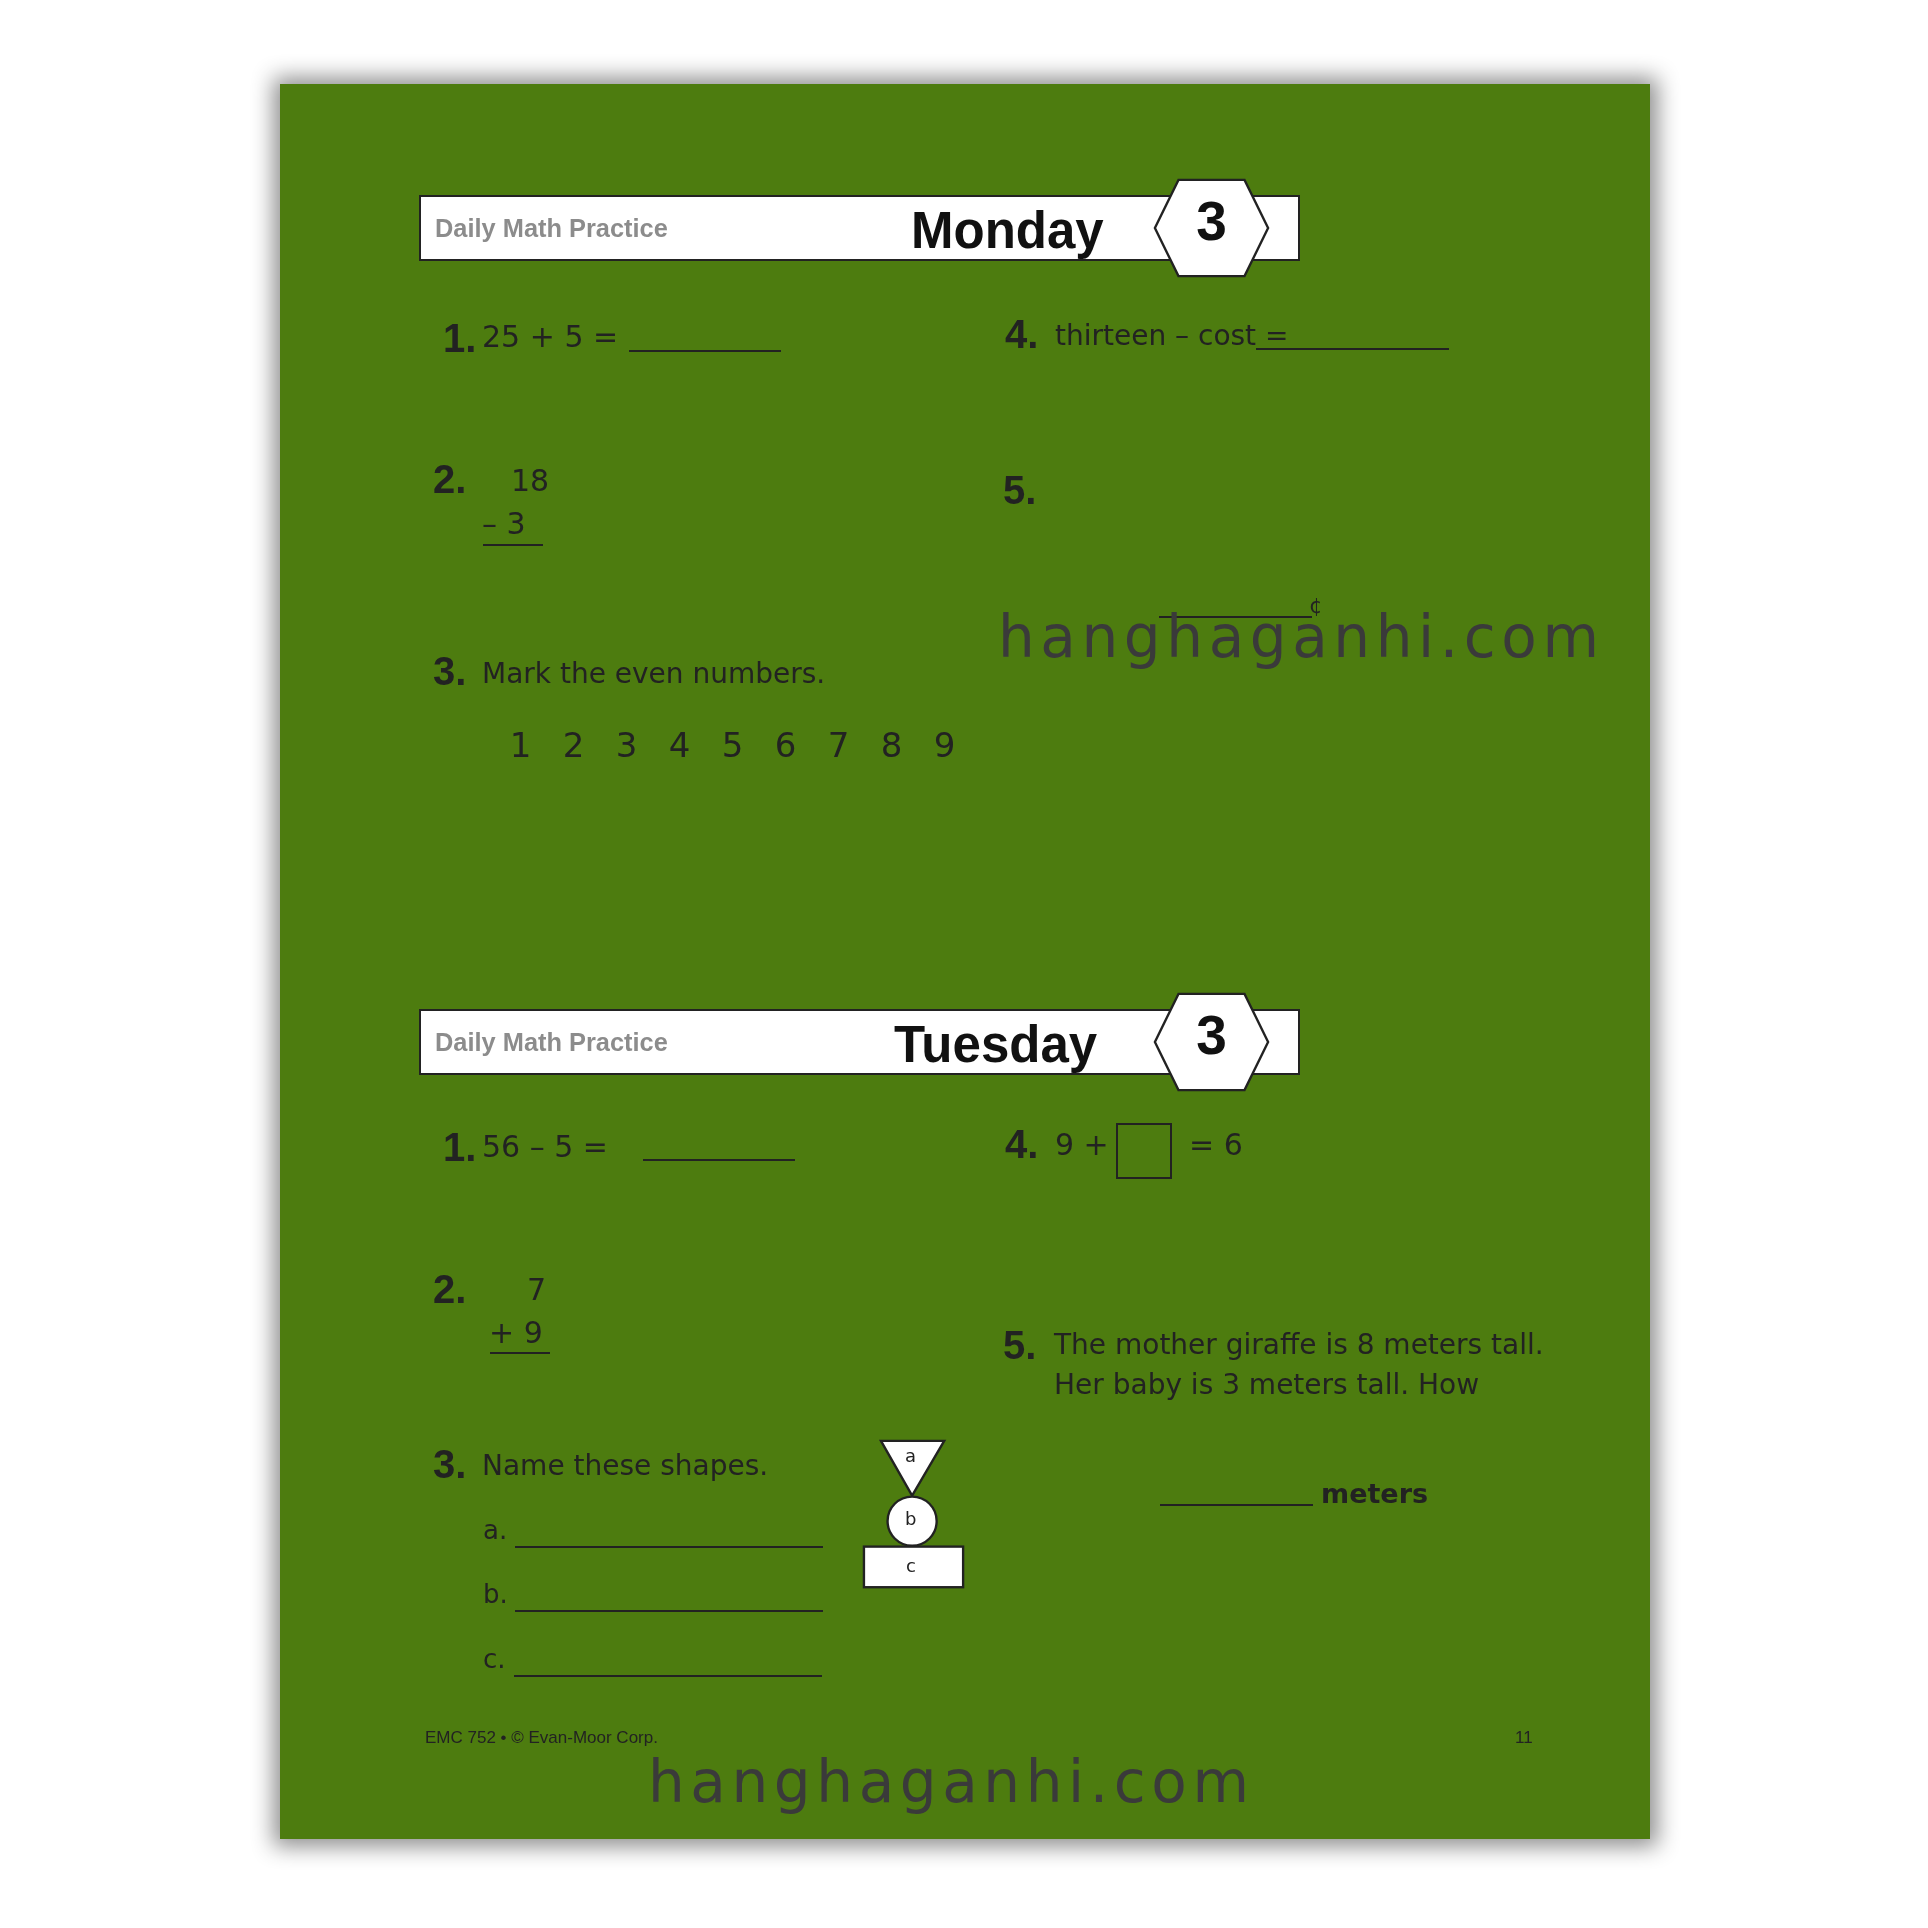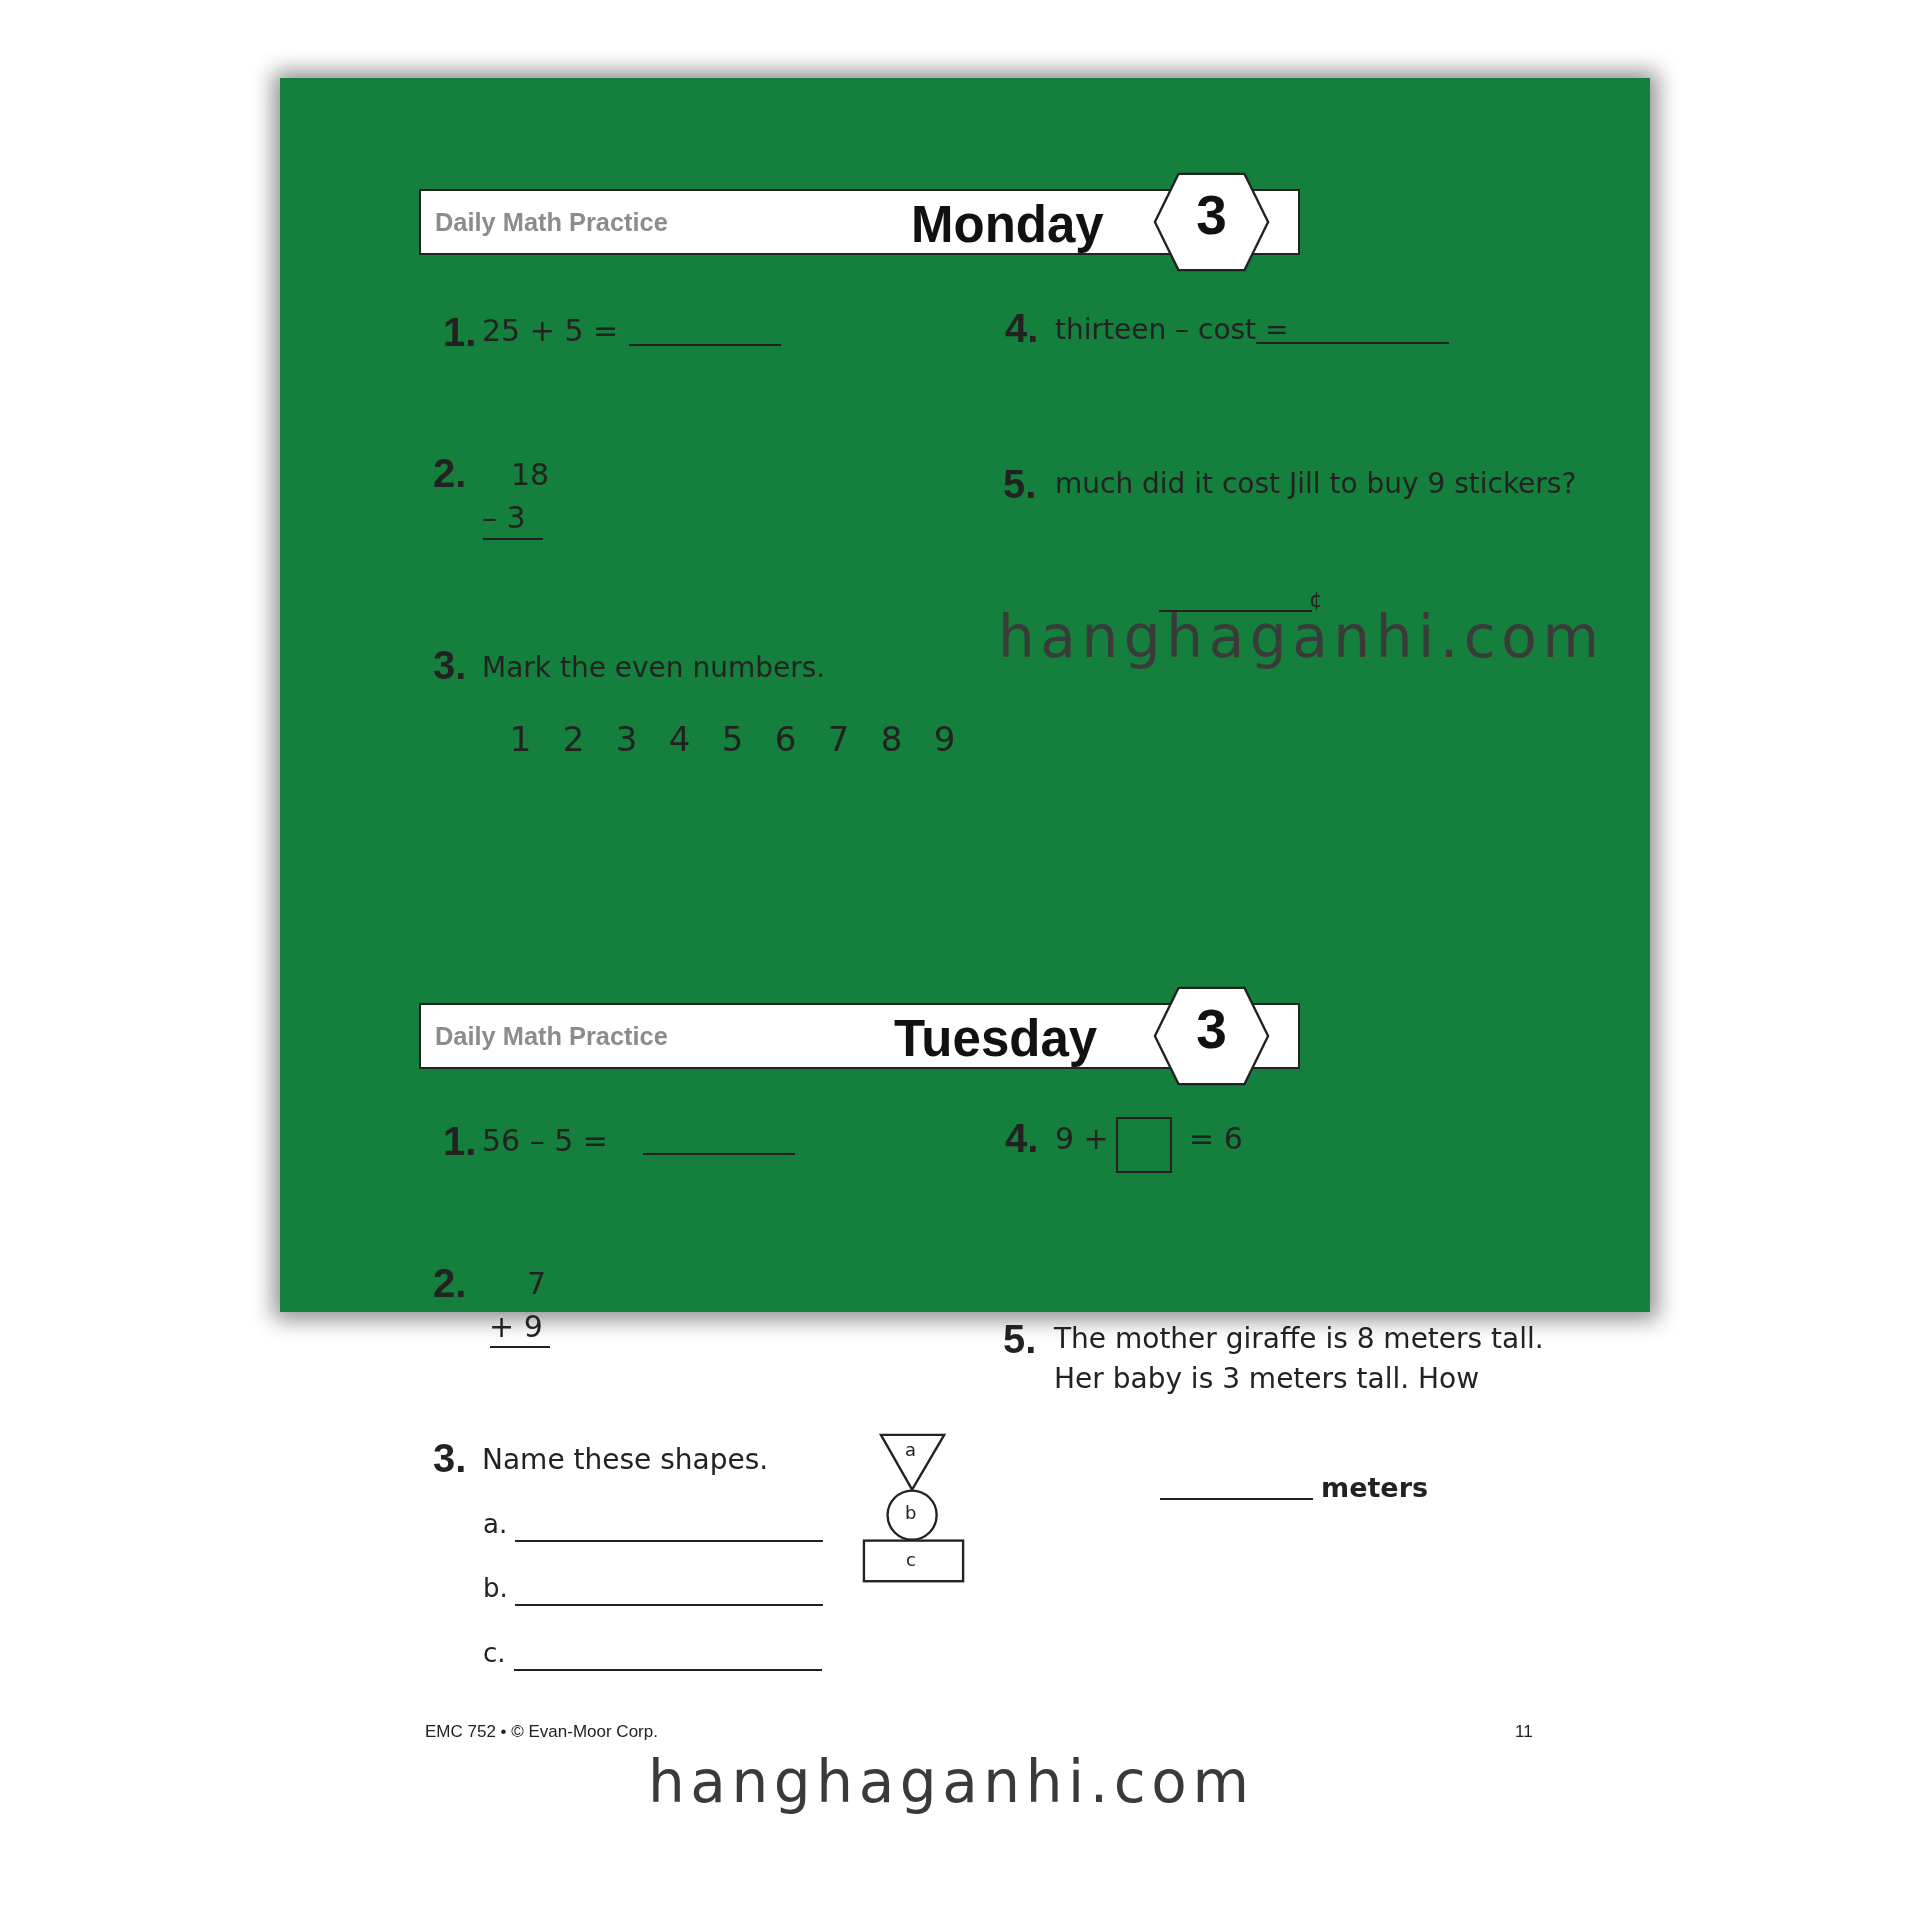--- a/index.html
+++ b/index.html
@@ -1,17 +1,17 @@
 <!DOCTYPE html>
 <html style="font-size:15px"><head>
 <meta charset="utf-8">
 <style>
   html,body{margin:0;padding:0;}
   body{width:1928px;height:1928px;background:#ffffff;position:relative;overflow:hidden;font-family:"DejaVu Sans",sans-serif;color:#1a1a1a;}
-  .page{position:absolute;left:280px;top:78px;width:1370px;height:1234px;background:#15803d;box-shadow:0 0 21px 7.5px rgba(0,0,0,0.45);}
+  .page{position:absolute;left:280px;top:84px;width:1370px;height:1755px;background:#4d7c0f;box-shadow:0 0 21px 7.5px rgba(0,0,0,0.45);}
   .abs{position:absolute;}
   .hdr{position:absolute;left:139px;width:881px;height:66px;border:2.4px solid #222;box-sizing:border-box;background:#fff;}
   .hdr-sub{position:absolute;left:14px;top:17px;font-family:"Liberation Sans",sans-serif;font-weight:bold;font-size:25.4px;color:#8c8c8c;}
   .hdr-day{position:absolute;font-family:"Liberation Sans",sans-serif;font-weight:bold;font-size:51px;color:#111;top:3.8px;}
   .hex{position:absolute;width:117px;height:100px;}
   .hex-num{position:absolute;width:117px;text-align:center;top:11.3px;font-family:"Liberation Sans",sans-serif;font-weight:bold;font-size:55px;color:#111;}
   .qn{position:absolute;font-family:"Liberation Sans",sans-serif;font-weight:bold;font-size:40px;color:#222;}
   .qt{position:absolute;font-family:"DejaVu Sans",sans-serif;font-size:30px;color:#222;white-space:nowrap;}
   .qtw{position:absolute;font-family:"DejaVu Sans",sans-serif;font-size:28px;color:#222;line-height:40px;}
   .blank{position:absolute;border-bottom:2.4px solid #222;height:0;}
@@ -50,21 +50,20 @@
   <div class="qt num-row" style="left:214px;top:641px;font-size:34px;">
     <span>1</span><span>2</span><span>3</span><span>4</span><span>5</span><span>6</span><span>7</span><span>8</span><span>9</span>
   </div>
 
   <span class="qn" style="left:725px;top:228px;">4.</span>
   <span class="qt" style="left:775px;top:235px;font-size:28px;">thirteen – cost =</span>
   <div class="blank" style="left:976px;top:264px;width:193px;"></div>
 
   <span class="qn" style="left:723px;top:384px;">5.</span>
   <div class="qtw" style="left:775px;top:386px;">
-    <div>much did it cost Jill to buy 9 stickers?</div>
   </div>
   <div class="blank" style="left:879px;top:532px;width:153px;"></div>
   <span class="qt" style="left:1029px;top:510px;font-size:21px;">¢</span>
 
   <div class="hdr" style="top:925px;">
     <span class="hdr-sub">Daily Math Practice</span>
     <span class="hdr-day" style="left:473px;">Tuesday</span>
   </div>
   <div class="hex" style="left:873px;top:908px;">
     <svg width="117" height="100" viewBox="0 0 124 106">

